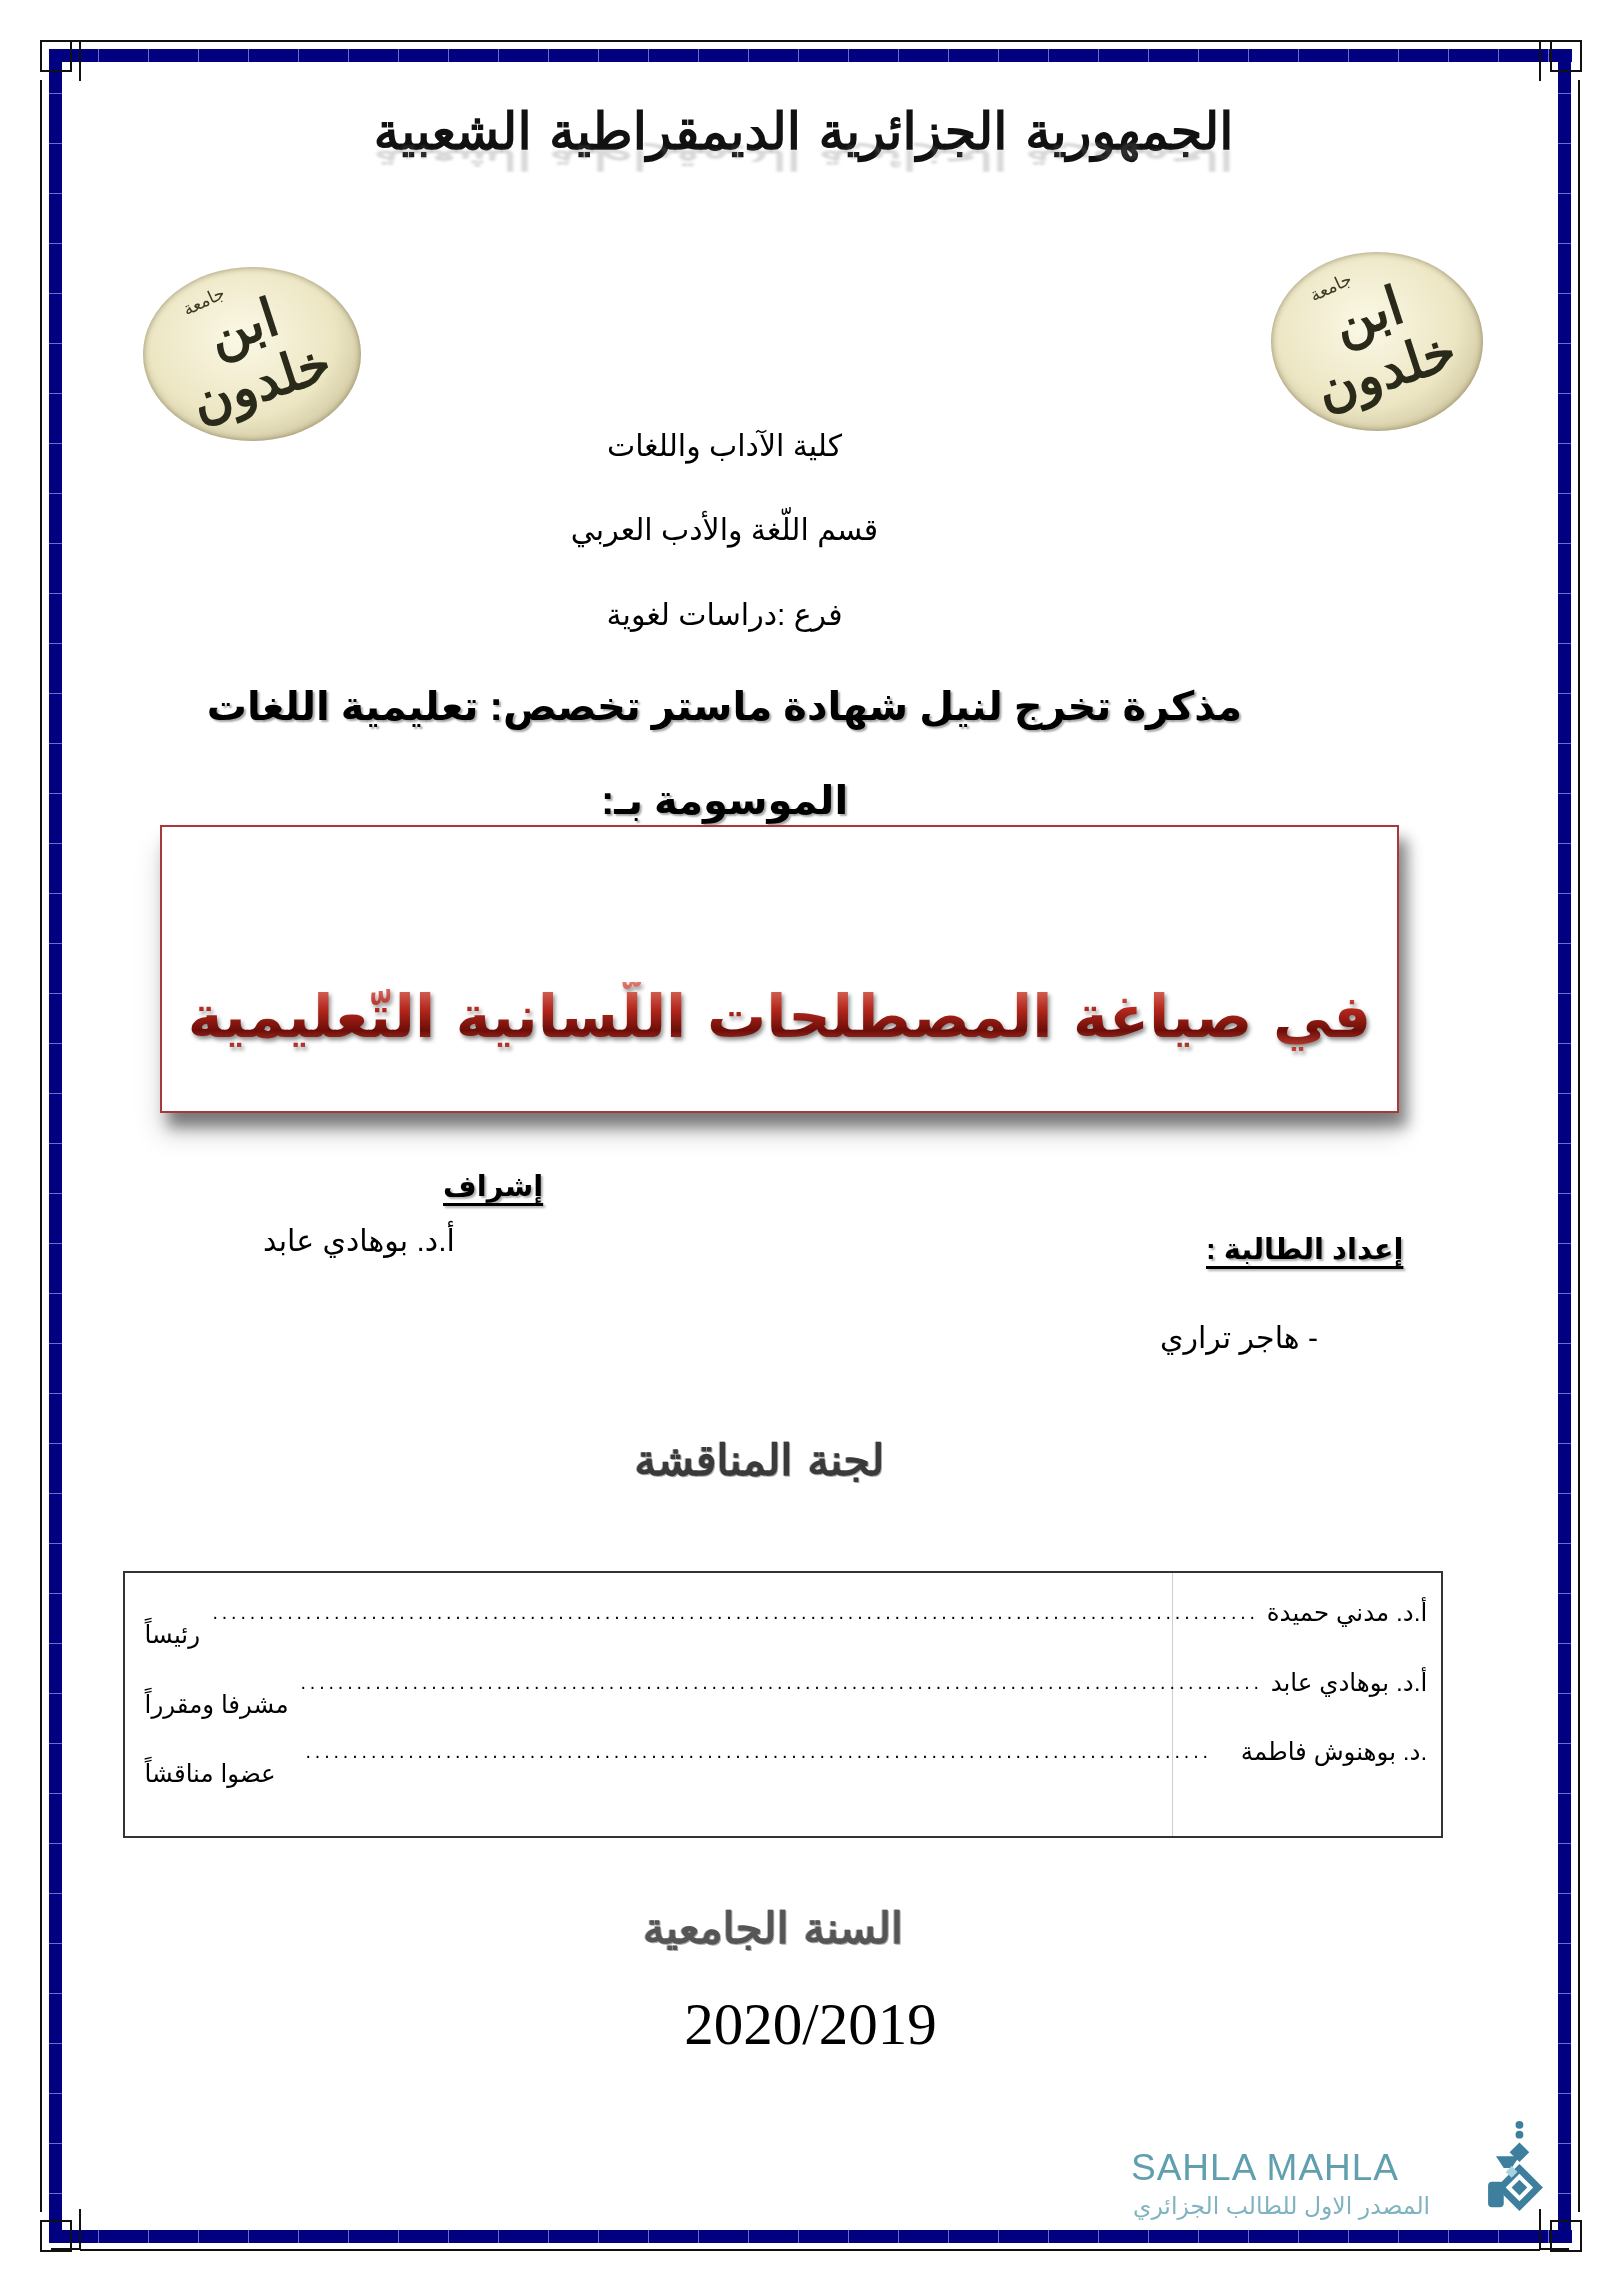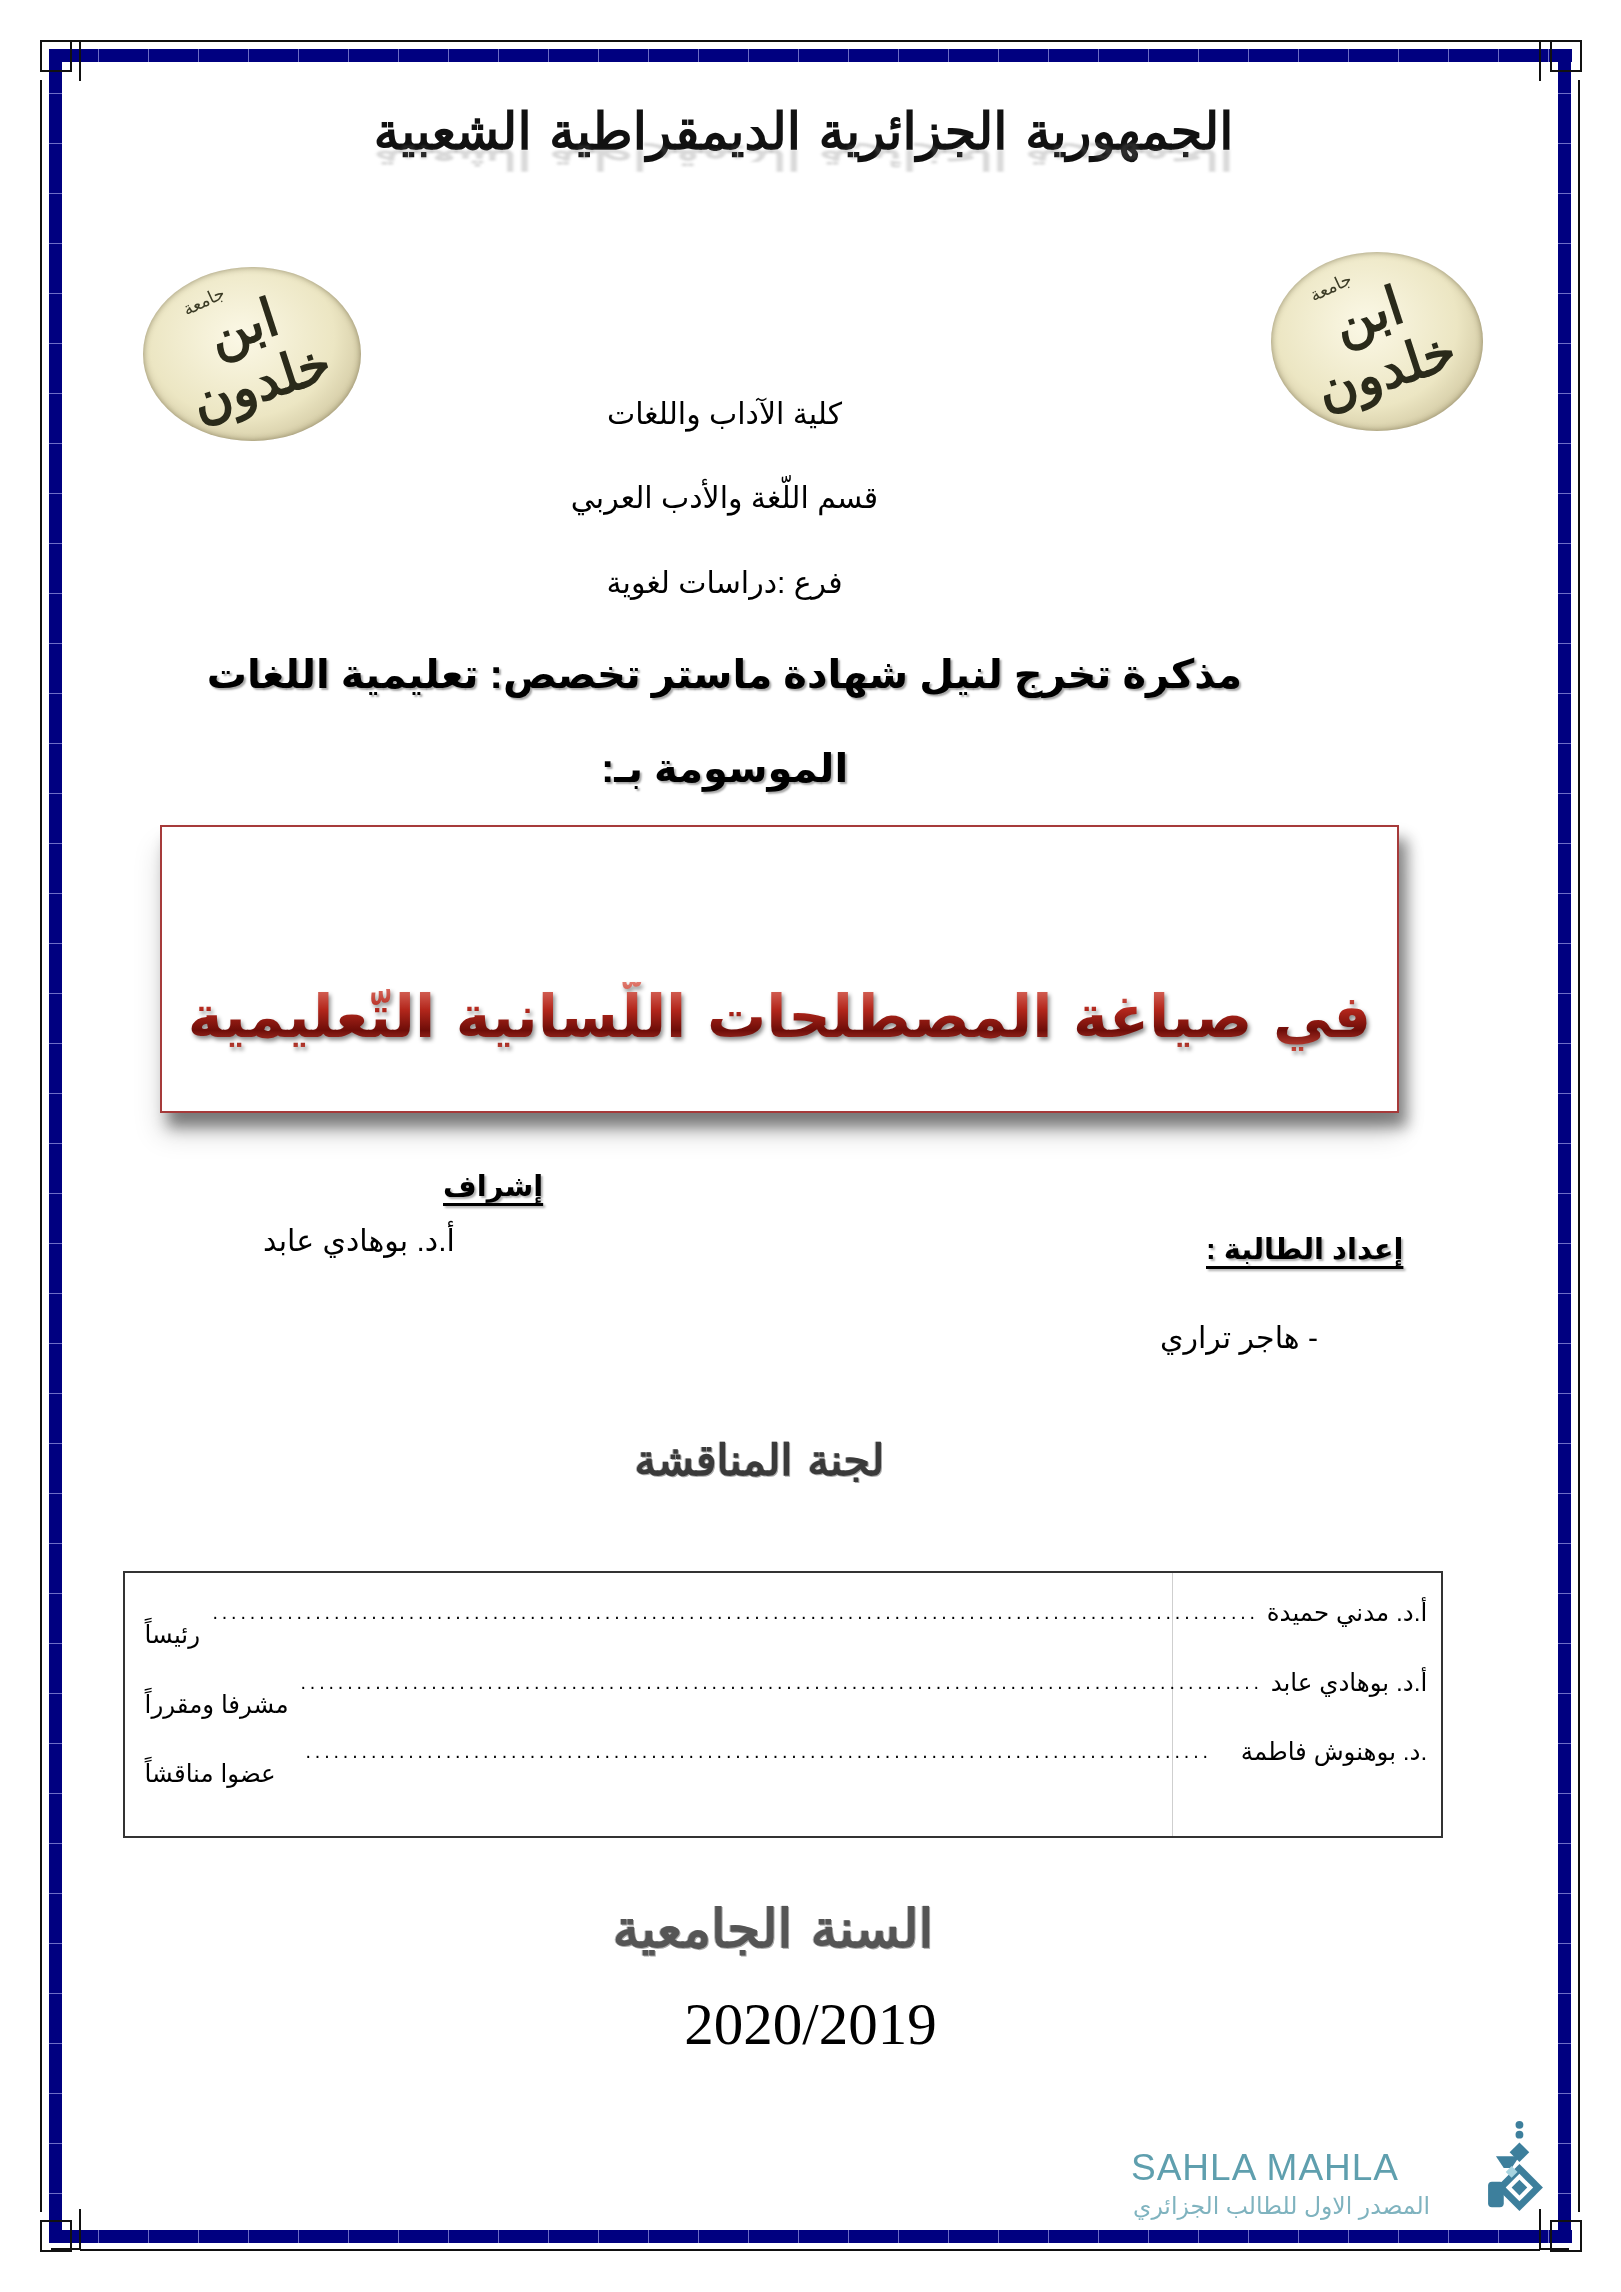--- a/index.html
+++ b/index.html
@@ -25,21 +25,21 @@
   .logo { position: absolute; border-radius: 50%;
     background: radial-gradient(ellipse at 45% 40%, #fbf8e6 0%, #ece6c3 55%, #c9bf98 85%, #9f9674 100%);
     box-shadow: inset 0 0 5.9px rgba(60,50,20,0.5); overflow: hidden; }
   .logo .glyph { position: absolute; left: 0; right: 0; top: 50%; transform: translateY(-50%) rotate(-18deg);
     text-align: center; font-family: "DejaVu Serif", serif; font-weight: bold; color: #2a2a1a;
     font-size: 53px; line-height: 59px; direction: rtl; }
   .logo .small { position: absolute; left: 18%; top: 14%; font-family: "DejaVu Serif", serif; font-size: 17.6px;
     color: #3b3b25; transform: rotate(-25deg); direction: rtl; }
 
   
-  .center-line { position: absolute; left: 0; width: 1449px; text-align: center; direction: rtl; white-space: nowrap; }
+  .center-line { position: absolute; left: 0; width: 1449px; text-align: center; direction: rtl; white-space: nowrap; margin-top: 32px; }
   .fac { font-size: 30px; }
   .thesis { font-size: 40px; font-weight: bold; text-shadow: 2px 2px 2px rgba(0,0,0,0.35); }
 
   
   .title-box { position: absolute; left: 160px; top: 825px; width: 1239px; height: 288px;
     border: 2.9px solid #a63a3a; background: #fff; box-sizing: border-box;
     box-shadow: 7.8px 13.7px 13.7px rgba(0,0,0,0.45), 0 21.6px 25.5px rgba(0,0,0,0.15); }
   .title-line { position: absolute; left: 0; right: 0; text-align: center; direction: rtl; white-space: nowrap;
     font-family: "DejaVu Sans", sans-serif; font-weight: bold; font-size: 59px; letter-spacing: 5.9px;
     color: #8b1a14;
@@ -152,21 +152,21 @@
     <span class="dots">..................................................................................................................</span>
     <span class="role">مشرفا ومقرراً</span>
   </div>
   <div class="crow" style="top:159px;">
     <span class="name">.د. بوهنوش فاطمة</span>
     <span class="dots" style="margin-right:29px;">..................................................................................................................</span>
     <span class="role" style="margin-right:19.6px;">عضوا مناقشاً</span>
   </div>
 </div>
 
-<div class="calli-img" style="left:608px; top:1894px; width:330px; font-size:53px; line-height:69px; color:#555;">السنة الجامعية</div>
+<div class="calli-img" style="left:608px; top:1894px; width:330px; font-size:43px; line-height:69px; color:#555;">السنة الجامعية</div>
 <div class="year">2020/2019</div>
 
 <div class="wm-en">SAHLA MAHLA</div>
 <div class="wm-ar">المصدر الاول للطالب الجزائري</div>
 <svg class="wm-icon" viewBox="0 0 70 100">
   <circle cx="38" cy="8" r="4" fill="#3d7f9c"></circle>
   <circle cx="38" cy="18" r="4" fill="#3d7f9c"></circle>
   <polygon points="38,26 48,36 38,46 28,36" fill="#3d7f9c"></polygon>
   <polygon points="14,40 38,40 30,52 22,52" fill="#3d7f9c"></polygon>
   <polygon points="38,48 62,72 38,96 14,72" fill="#3d7f9c"></polygon>

